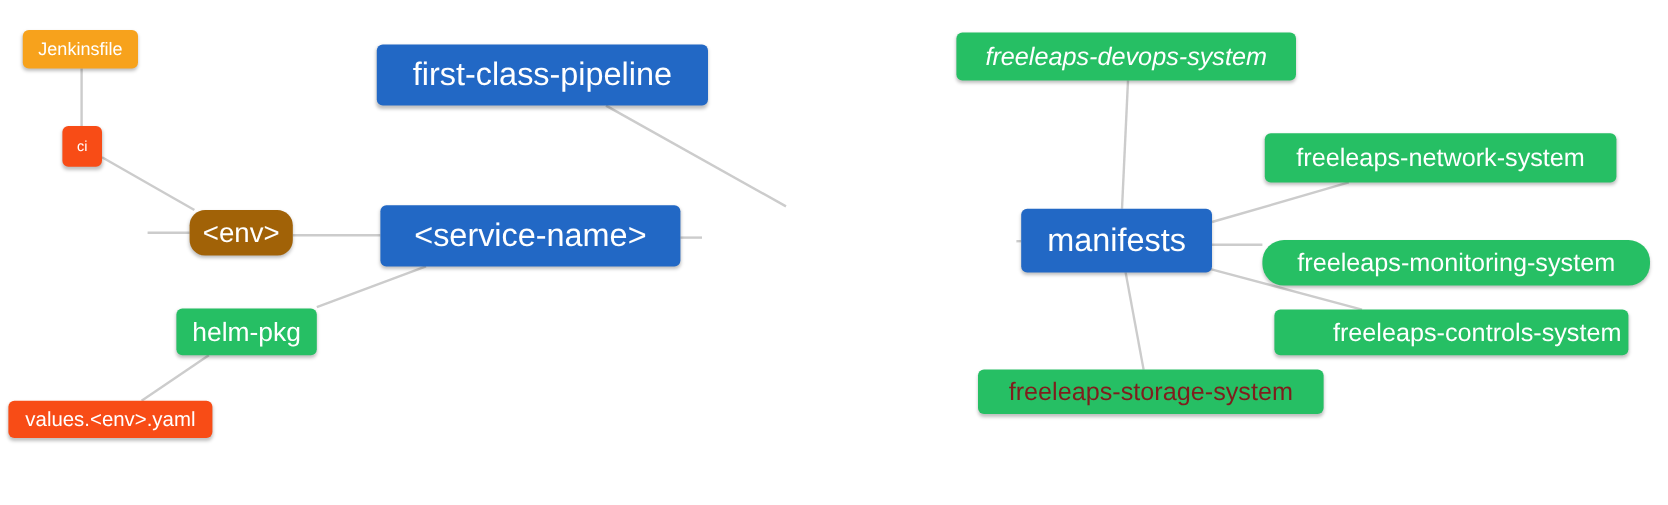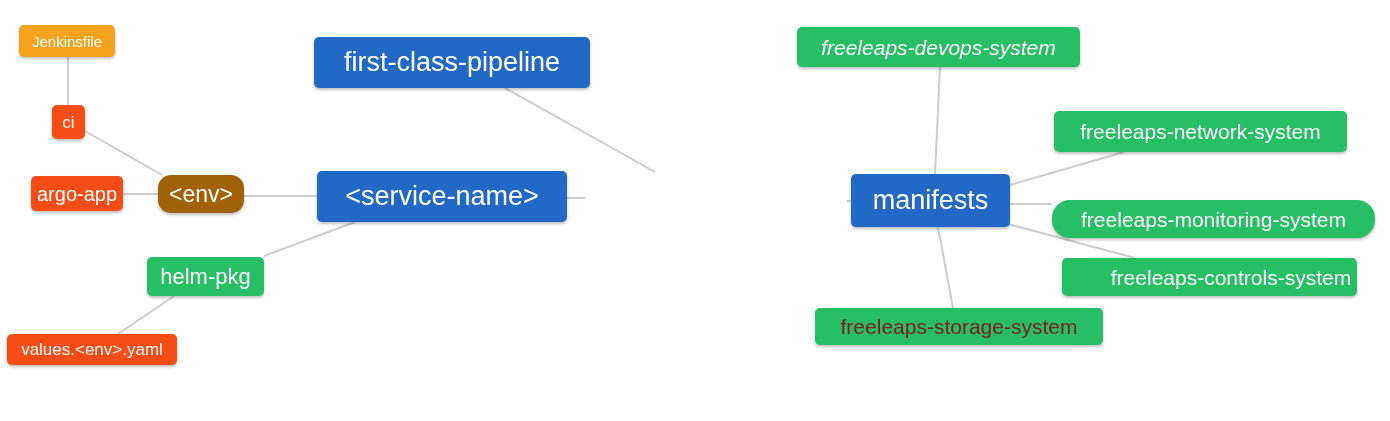--- a/index.html
+++ b/index.html
@@ -63,25 +63,22 @@
       <line x1="935" y1="174" x2="940" y2="67" stroke="#cccccc" stroke-width="2"></line>
       <line x1="1010" y1="185" x2="1124" y2="152" stroke="#cccccc" stroke-width="2"></line>
       <line x1="1010" y1="204" x2="1052" y2="204" stroke="#cccccc" stroke-width="2"></line>
       <line x1="1008" y1="224" x2="1135" y2="258" stroke="#cccccc" stroke-width="2"></line>
       <line x1="938" y1="227" x2="953" y2="308" stroke="#cccccc" stroke-width="2"></line>
     </svg>
   <div class="nodes">
       <div class="node" style="left: 19px; top: 25px; width: 96px; height: 32px; font-size: 15px; background: rgb(247, 162, 28); color: rgb(255, 255, 255);">
         <span>Jenkinsfile</span>
       </div>
-      <div class="node" style="left: 52px; top: 105px; width: 33px; height: 34px; font-size: 17px; background: rgb(248, 76, 22); color: rgb(255, 255, 255);">
+      <div class="node" style="left: 52px; top: 105px; width: 33px; height: 34px; font-size: 12px; background: rgb(248, 76, 22); color: rgb(255, 255, 255);">
         <span>ci</span>
-      </div>
-      <div class="node" style="left: 31px; top: 176px; width: 92px; height: 35px; font-size: 20px; background: rgb(248, 76, 22); color: rgb(255, 255, 255);">
-        <span>argo-app</span>
       </div>
       <div class="node" style="left: 158px; top: 175px; width: 86px; height: 38px; font-size: 23px; background: #a16207; color: rgb(255, 255, 255); border-radius: 13px;">
         <span>&lt;env&gt;</span>
       </div>
       <div class="node" style="left: 147px; top: 257px; width: 117px; height: 39px; font-size: 22px; background: rgb(38, 191, 100); color: rgb(255, 255, 255);">
         <span>helm-pkg</span>
       </div>
       <div class="node" style="left: 7px; top: 334px; width: 170px; height: 31px; font-size: 17px; background: rgb(248, 76, 22); color: rgb(255, 255, 255);">
         <span>values.&lt;env&gt;.yaml</span>
       </div>

